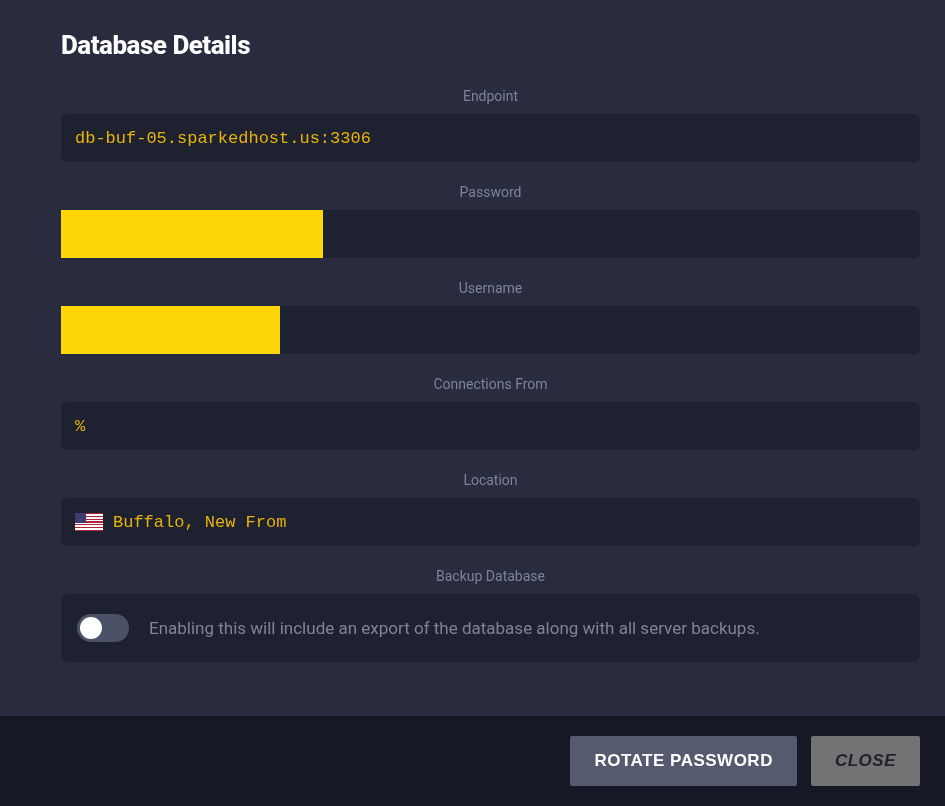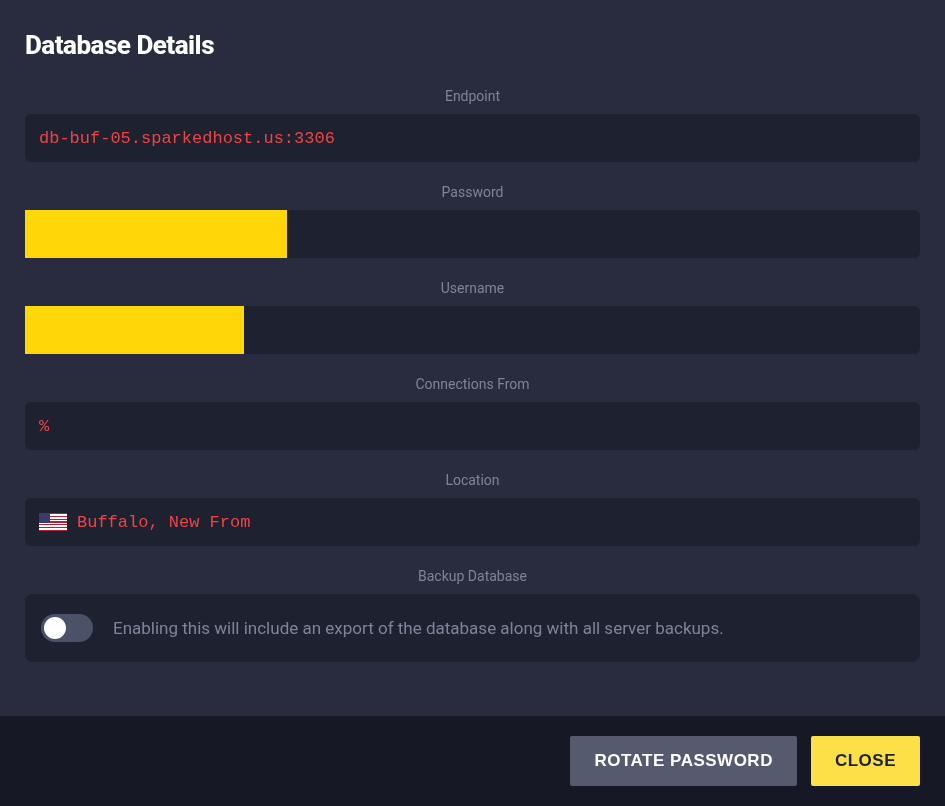--- a/index.html
+++ b/index.html
@@ -14,20 +14,21 @@
       width: 945px;
       height: 806px;
       overflow: hidden;
       display: flex;
       flex-direction: column;
     }
     
     .modal-content {
       flex: 1;
       padding: 30px 25px 24px 25px;
+      margin-left: 36px;
     }
     
     .modal-title {
       color: #ffffff;
       font-size: 26px;
       font-weight: 800;
       margin-bottom: 28px;
       letter-spacing: -0.5px;
     }
     
@@ -41,21 +42,21 @@
       font-weight: 400;
       margin-bottom: 10px;
       display: block;
       text-align: center;
     }
     
     .field-value {
       background-color: #1e2130;
       border-radius: 6px;
       padding: 13px 14px;
-      color: #ef4444;
+      color: #eab308;
       font-family: "SFMono-Regular", Consolas, "Liberation Mono", Menlo, monospace;
       font-size: 17px;
       width: 100%;
       min-height: 48px;
       display: flex;
       align-items: center;
       position: relative;
     }
     
     .redacted-overlay {
@@ -161,22 +162,23 @@
       cursor: pointer;
       letter-spacing: 0.5px;
     }
     
     .btn-secondary {
       background-color: #555a6f;
       color: #ffffff;
     }
     
     .btn-primary {
-      background-color: #fde047;
+      background-color: #737373;
       color: #1e2130;
+      font-style: italic;
     }
   </style>
 </head>
 <body>
 
 <div class="modal-content">
   <h2 class="modal-title">Database Details</h2>
 
   <div class="field-group">
     <label class="field-label">Endpoint</label>

